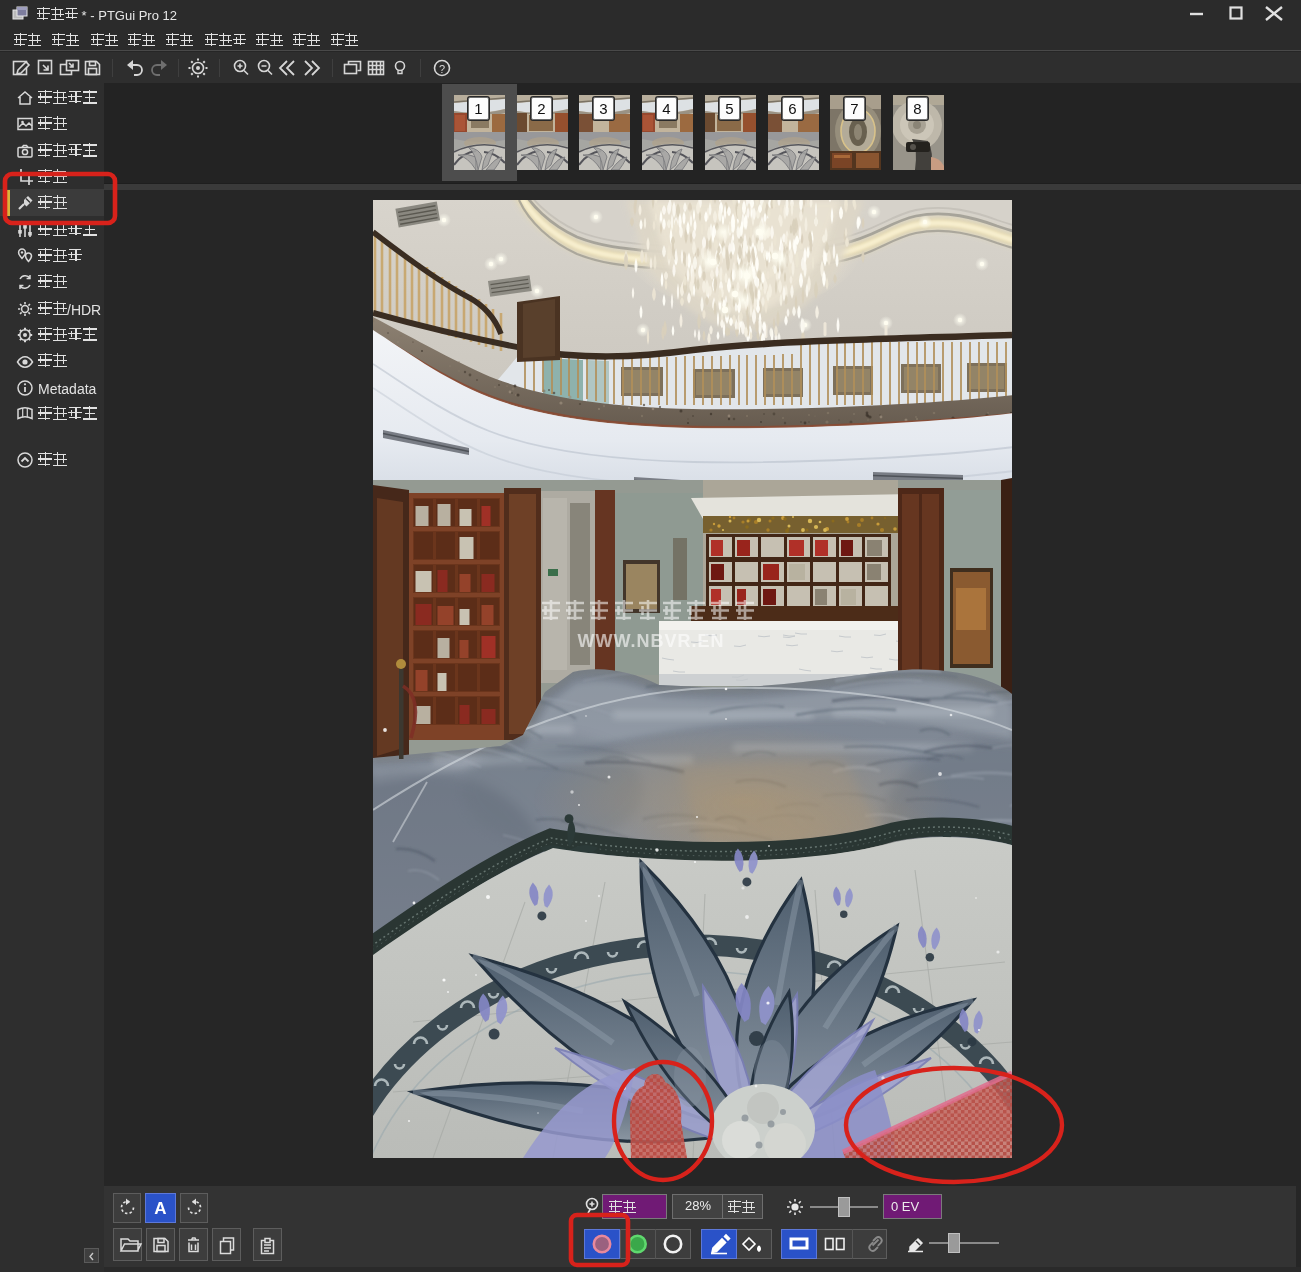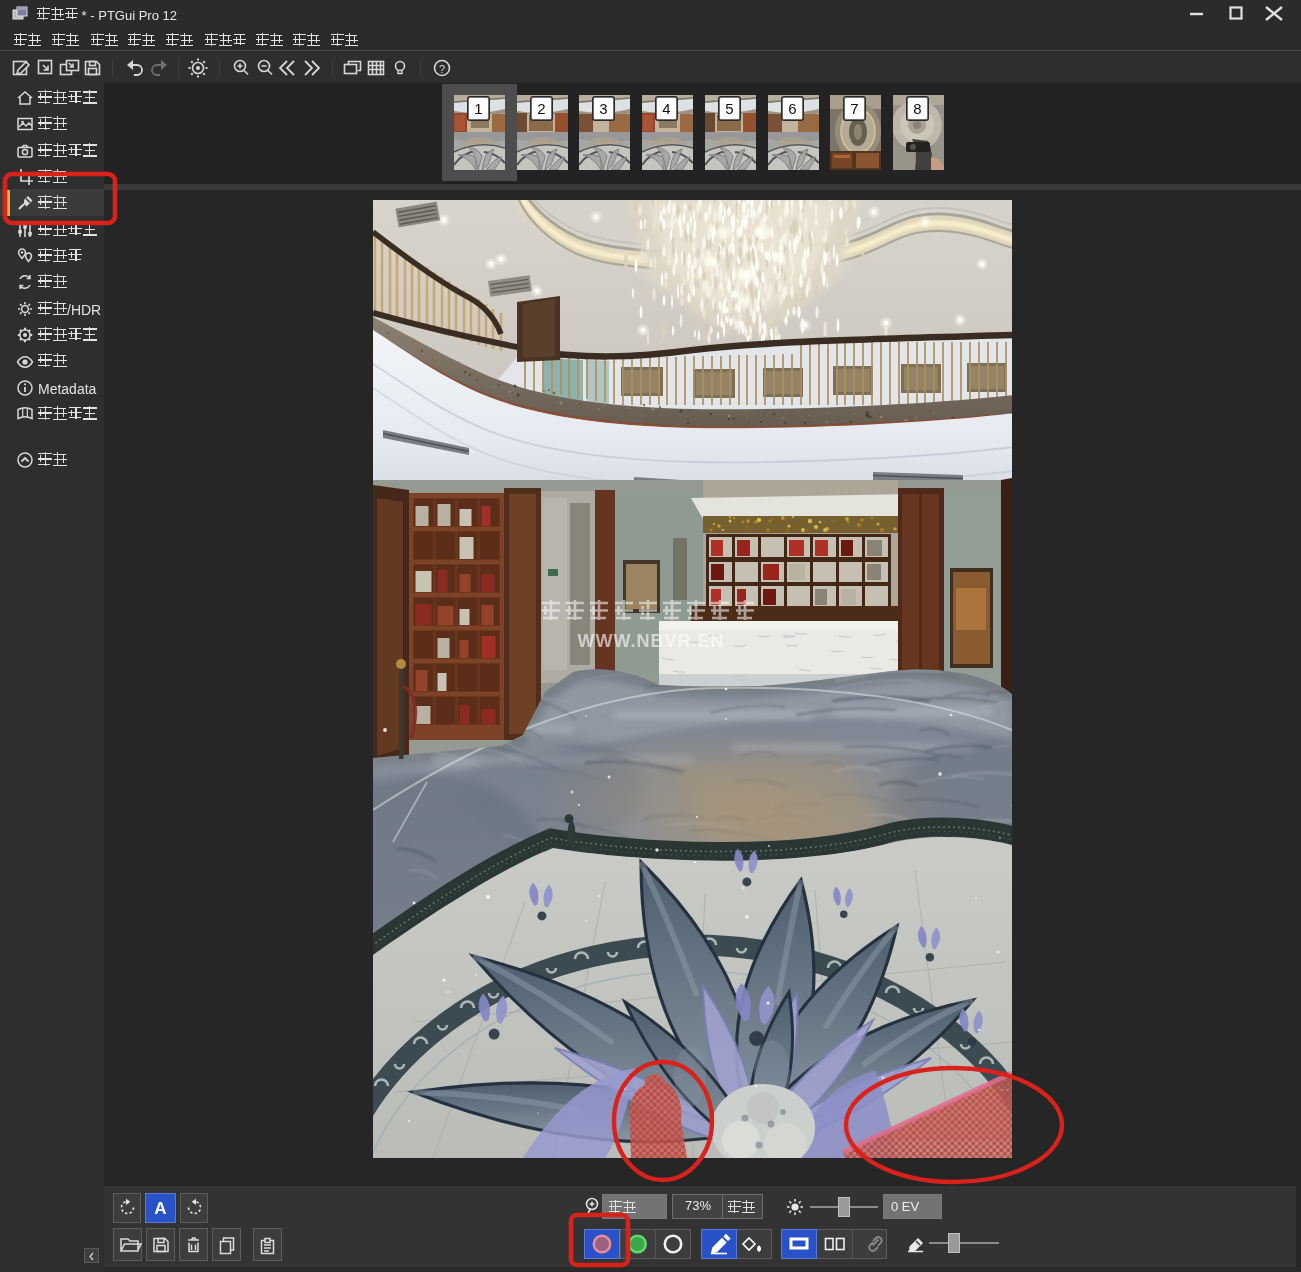--- a/index.html
+++ b/index.html
@@ -13,21 +13,21 @@
 #splitter{position:absolute;left:104px;top:183px;width:1197px;height:7px;background:#3a3a3a;border-top:1px solid #1e1e1e}
 #canvas{position:absolute;left:104px;top:190px;width:1197px;height:996px;background:#262626}
 #bottombar{position:absolute;left:104px;top:1186px;width:1192px;height:81px;background:#333333}
 #bbr{position:absolute;left:104px;top:1267px;width:1197px;height:5px;background:#2a2a2a}
 .zh{display:inline-block;position:relative;vertical-align:-2px}
 .zh i{position:absolute;background:#e2e2e2}
 .thumblabel{position:absolute;width:21px;height:23px;background:#fdfdfd;border:1px solid #6e6e6e;
 border-radius:2px;color:#111;font-size:15px;text-align:center;line-height:21px;box-shadow:0 0 0 1px #2a2a2a}
 .cell{position:absolute;background:#3d3d3d;border:1px solid #5d5d5d}
 .cellblue{position:absolute;background:#2a52c8;border:1px solid #5d78d8}
-.inp{position:absolute;background:#737373;border:1px solid #7a7a7a;color:#ececec;font-size:13px}
+.inp{position:absolute;background:#701a75;border:1px solid #7a7a7a;color:#ececec;font-size:13px}
 </style></head><body>
 <div id="titlebar">
     <svg class="abs" style="left:12px;top:6px" width="17" height="17" viewBox="0 0 17 17">
 <rect x="1" y="4" width="10" height="9" fill="#b9b9b9" stroke="#e8e8e8"></rect>
 <rect x="5" y="1" width="10" height="9" fill="#7d7d9d" stroke="#e8e8e8"></rect>
 <rect x="5" y="1" width="10" height="3" fill="#9d9dbd"></rect>
 </svg>
     <div class="abs" style="left:37px;top:7px"><span style="letter-spacing:0;display:inline-flex;gap:1px">
         <span class="zh" style="width:13px;height:13px">
           <i style="left:0.0px;top:1.0px;width:13.0px;height:1.2px;background:#e2e2e2;"></i>
@@ -2197,21 +2197,21 @@
           <i style="left:0.0px;top:1.6px;width:11.7px;height:1.2px;background:#e2e2e2;"></i>
           <i style="left:1.0px;top:6.5px;width:12.0px;height:1.2px;background:#e2e2e2;"></i>
           <i style="left:0.0px;top:11.7px;width:13.0px;height:1.2px;background:#e2e2e2;"></i>
           <i style="left:3.9px;top:0.0px;width:1.2px;height:12.3px;background:#e2e2e2;"></i>
           <i style="left:9.1px;top:2.3px;width:1.2px;height:7.8px;background:#e2e2e2;"></i>
         </span>
       </span></div>
   </div>
 <div class="abs" style="left:672px;top:1194px;width:91px;height:25px;background:#424242;border:1px solid #6e6e6e"></div>
 <div class="abs" style="left:722px;top:1194px;width:1px;height:25px;background:#6e6e6e"></div>
-<div class="abs" style="left:676px;top:1198px;width:44px;text-align:center;color:#ececec;font-size:13px">73%</div>
+<div class="abs" style="left:676px;top:1198px;width:44px;text-align:center;color:#ececec;font-size:13px">28%</div>
 <div class="abs" style="left:728px;top:1199px"><span style="letter-spacing:0;display:inline-flex;gap:1px">
       <span class="zh" style="width:13px;height:13px">
         <i style="left:0.0px;top:1.0px;width:13.0px;height:1.2px;background:#e2e2e2;"></i>
         <i style="left:0.0px;top:6.0px;width:13.0px;height:1.2px;background:#e2e2e2;"></i>
         <i style="left:0.0px;top:11.2px;width:11.0px;height:1.2px;background:#e2e2e2;"></i>
         <i style="left:6.1px;top:0.0px;width:1.2px;height:13.0px;background:#e2e2e2;"></i>
         <i style="left:1.9px;top:2.6px;width:1.2px;height:7.2px;background:#e2e2e2;"></i>
       </span>
       <span class="zh" style="width:13px;height:13px">
         <i style="left:0.0px;top:1.6px;width:11.7px;height:1.2px;background:#e2e2e2;"></i>

